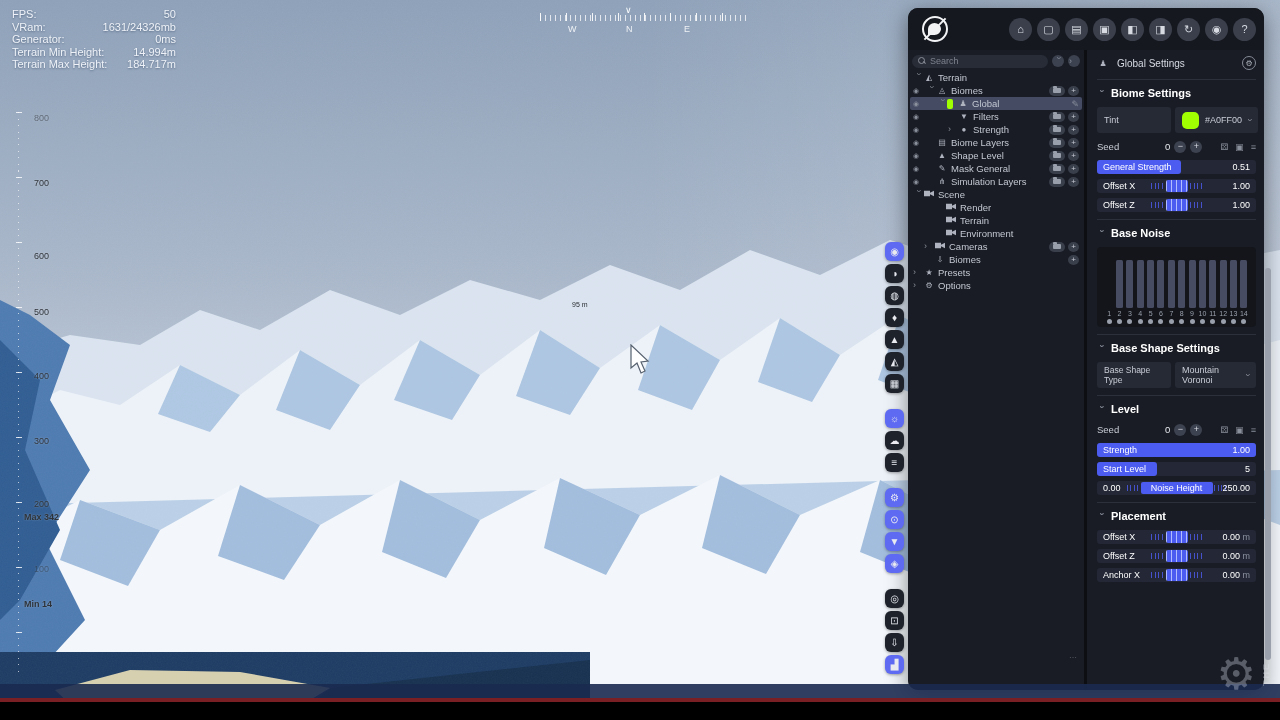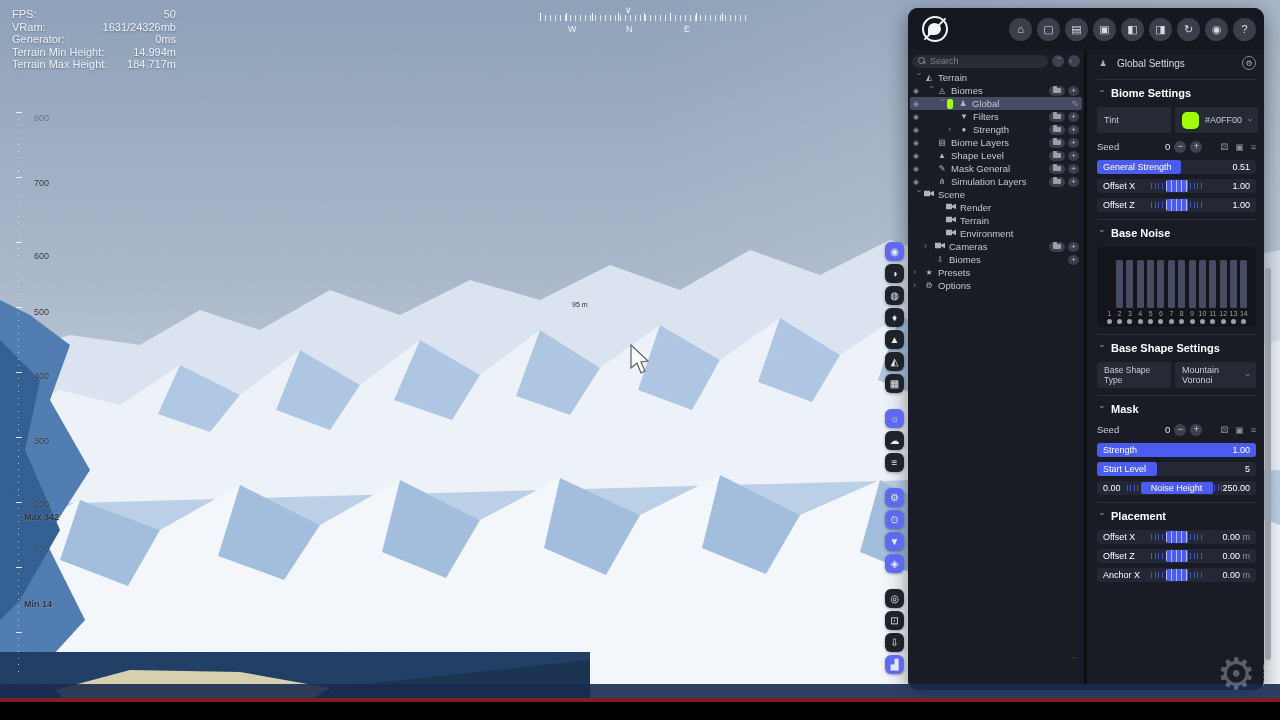--- a/index.html
+++ b/index.html
@@ -227,21 +227,21 @@
     <div class="maj"></div>
   </div>
   <div id="rlabels">
       <div class="rlabel" style="left: 34px; top: 113px; opacity: 0.55;">800</div>
       <div class="rlabel" style="left: 34px; top: 178px;">700</div>
       <div class="rlabel" style="left: 34px; top: 243px; margin-top: 8px;">600</div>
       <div class="rlabel" style="left: 34px; top: 307px;">500</div>
       <div class="rlabel" style="left: 34px; top: 371px;">400</div>
       <div class="rlabel" style="left: 34px; top: 436px;">300</div>
       <div class="rlabel" style="left: 34px; top: 499px;">200</div>
-      <div class="rlabel" style="left: 34px; top: 544px; opacity: 0.5;">100</div>
+      <div class="rlabel" style="left: 34px; top: 564px; opacity: 0.5;">100</div>
     </div>
   <div class="rlabel" style="left:24px;top:512px;font-weight:bold">Max 342</div>
   <div class="rlabel" style="left:24px;top:599px;font-weight:bold">Min 14</div>
 
   <div class="hlabel">95 m</div>
 
   <svg class="cursor" width="22" height="32" viewBox="0 0 22 32">
     <polygon points="1,1 1,24 7,19 11,29 15,27 11,18 18,17" fill="#fff" stroke="#56606e" stroke-width="1.2"></polygon>
   </svg>
 
@@ -600,21 +600,21 @@
           <div class="pbox lab" style="font-size:8.5px">Base Shape Type</div>
           <div class="pbox val">
             <span>Mountain Voronoi</span>
             <span class="chevr">›</span>
           </div>
         </div>
 
         <div class="hr"></div>
         <div class="sect">
           <span class="chev down">›</span>
-          <span>Mask</span>
+          <span>Level</span>
         </div>
         <div class="seedrow">
           <span>Seed</span>
           <span class="sv">0</span>
           <span class="rbtn">−</span>
           <span class="rbtn">+</span>
           <span class="sic first">⚄</span>
           <span class="sic">▣</span>
           <span class="sic">≡</span>
         </div>

